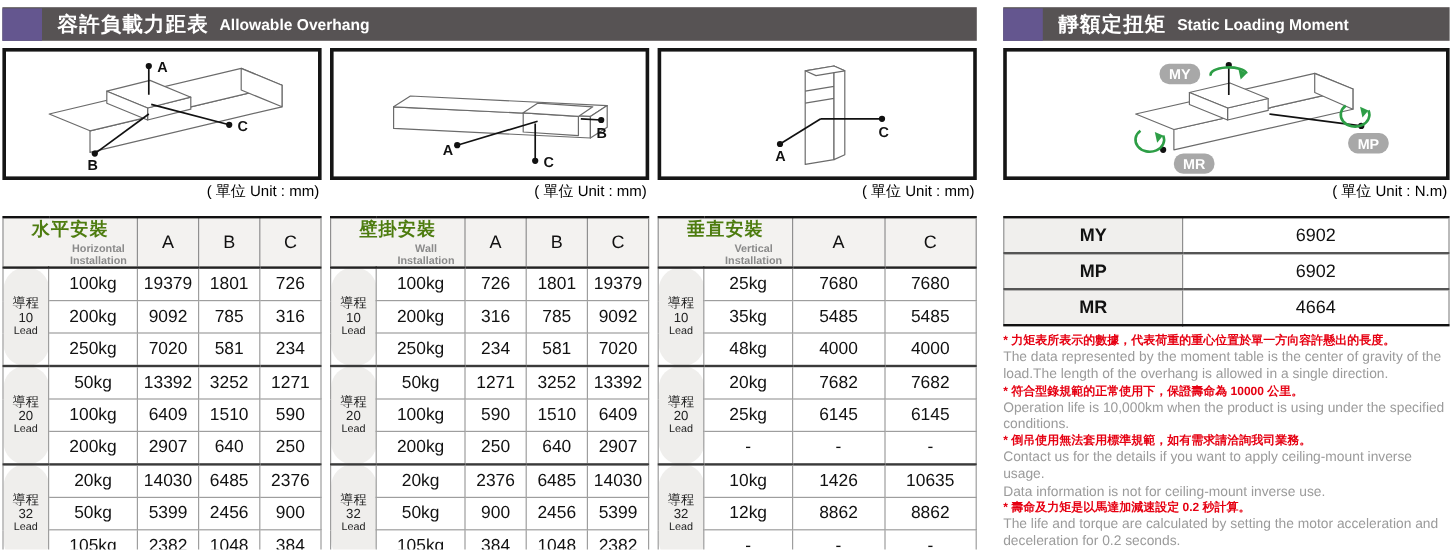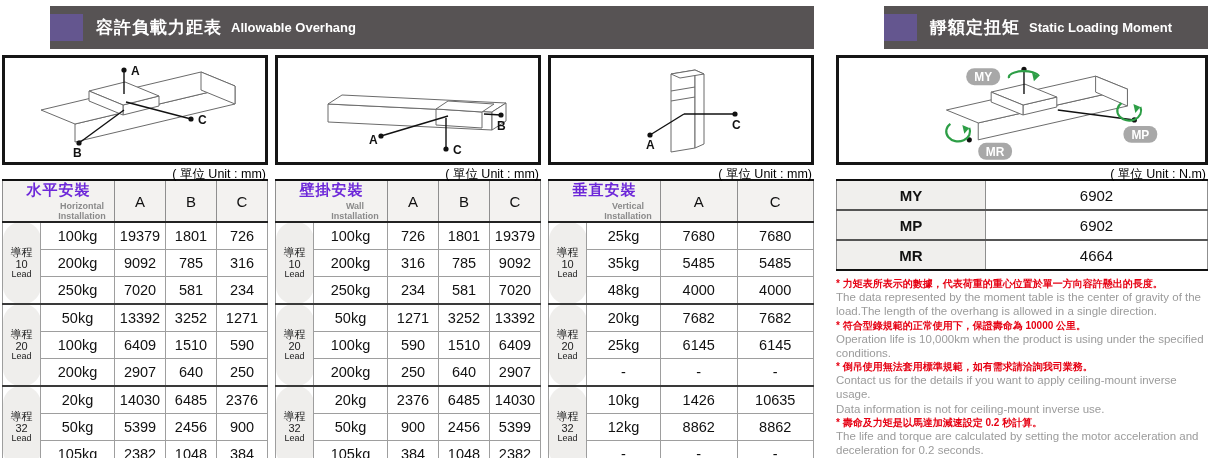--- a/index.html
+++ b/index.html
@@ -2,38 +2,38 @@
 <html><head>
 <meta charset="utf-8">
 <style>
   html,body{margin:0;padding:0;background:#fff;}
   body{width:1210px;height:458px;overflow:hidden;font-family:"Liberation Sans","DejaVu Sans",sans-serif;}
   .page{display:flex;gap:22px;padding:6px 2px 0 2px;box-sizing:border-box;width:1210px;}
   .col-left{width:812px;flex:0 0 812px;}
   .col-right{width:372px;flex:0 0 372px;}
 
   
-  .secbar{height:43px;background:#575354;display:flex;align-items:center;margin-left:48px;}
+  .secbar{height:28px;background:#575354;display:flex;align-items:center;}
   .sq{width:33px;height:27px;background:#64568f;flex:0 0 33px;}
   .bt-zh{font-size:17px;font-weight:bold;color:#fff;margin-left:13px;letter-spacing:1px;white-space:nowrap;}
   .bt-en{font-size:13px;font-weight:bold;color:#fff;margin-left:9px;white-space:nowrap;}
 
   .panels{display:flex;gap:7px;margin-top:6px;}
   .panel{width:266px;flex:0 0 266px;}
 
   .diagram-box{border:3px solid #151515;height:104px;background:#fff;box-sizing:content-box;}
   .diagram-box svg{display:block;width:100%;height:100%;}
-  .unit{height:14px;line-height:18px;text-align:right;font-size:12.5px;color:#000;padding-right:2px;}
+  .unit{height:30px;line-height:18px;text-align:right;font-size:12.5px;color:#000;padding-right:2px;}
 
   
   .otable{border-collapse:collapse;width:100%;table-layout:fixed;
           border-top:2px solid #111;border-bottom:2px solid #111;
           border-left:1px solid #4a4a4a;border-right:1px solid #4a4a4a;}
   .otable th{background:#f3f2f0;border:1px solid #8f8f8f;border-bottom:2px solid #222;height:37px;vertical-align:middle;padding:0;}
-  .otable th.namecell .zh{font-size:15px;font-weight:bold;color:#6d28d9;letter-spacing:1px;}
+  .otable th.namecell .zh{font-size:15px;font-weight:bold;color:#4d7c0f;letter-spacing:1px;}
   .otable th.namecell .en{font-size:9px;color:#8a8a8a;font-weight:bold;margin-top:1px;padding-left:47px;}
   .otable th.col{font-size:15px;font-weight:normal;color:#111;}
   .otable td{border:1px solid #9e9e9e;text-align:center;font-size:14.5px;color:#111;height:26px;padding:0;background:#fff;}
   .otable td.lead{background:#efeeec;font-size:11px;line-height:1.1;color:#222;border-radius:18px;}
   .otable td.lead .sm{font-size:9px;}
   .otable td.gs{border-top:2px solid #3a3a3a;}
 
   
   .mtable{border-collapse:collapse;width:100%;table-layout:fixed;
           border-top:2px solid #111;border-bottom:2px solid #111;

